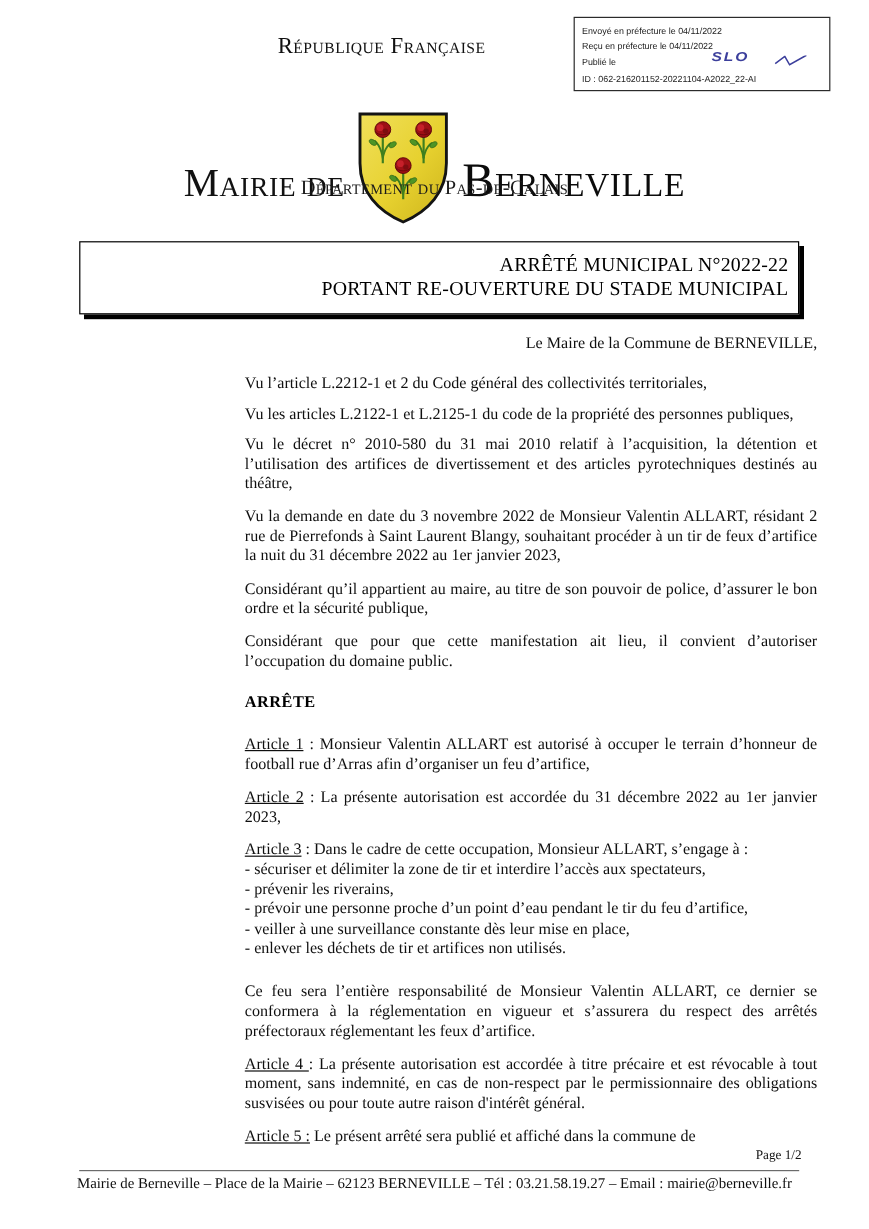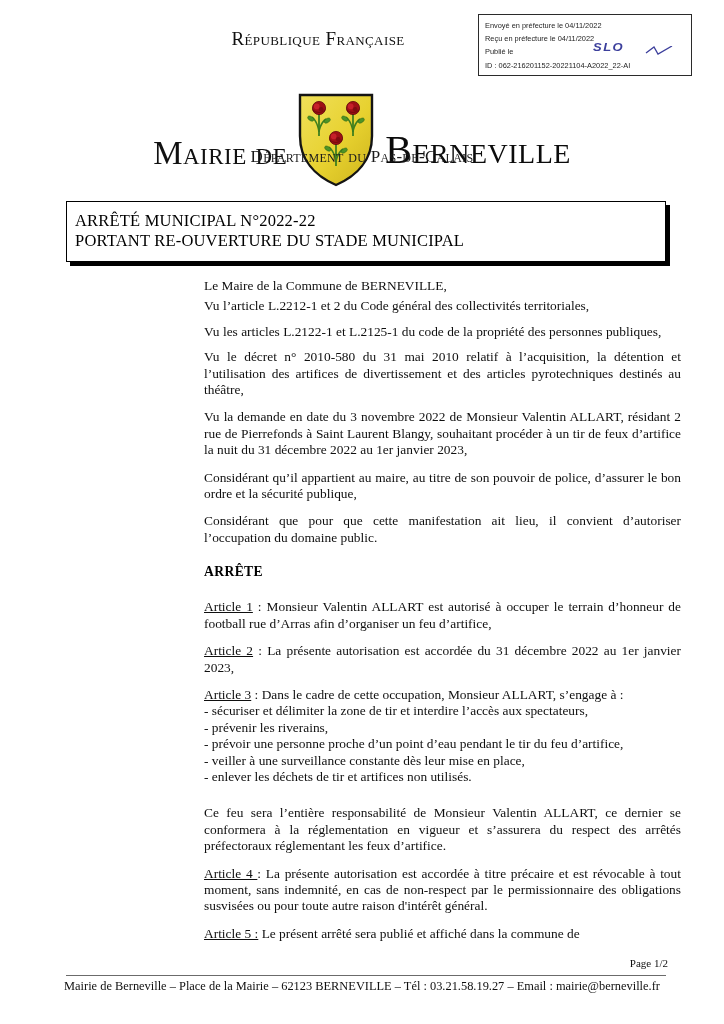--- a/index.html
+++ b/index.html
@@ -123,21 +123,21 @@
   .title-box {
     position: absolute;
     left: 66px;
     top: 201px;
     width: 600px;
     box-sizing: border-box;
     border: 1.2px solid #000;
     box-shadow: 4px 4px 0 0 #000;
     background: #fff;
     padding: 9px 8px 10px 8px;
-    text-align: left;
+    text-align: right;
   }
   .title-box .tl {
     font-size: 16.5px;
     line-height: 20px;
     letter-spacing: 0.2px;
     color: #000;
   }
 
   
   .body {
@@ -249,21 +249,21 @@
 
   <div class="dept-line">Département du Pas-de-Calais</div>
 
   <div class="title-box">
     <div class="tl">ARRÊTÉ MUNICIPAL N°2022-22</div>
     <div class="tl">PORTANT RE-OUVERTURE DU STADE MUNICIPAL</div>
   </div>
 
   <div class="body">
 
-    <p class="p nojust" style="margin-bottom:4px;">Le Maire de la Commune de BERNEVILLE,</p>
+    <p class="p nojust" style="margin-bottom:17px;text-align:right;">Le Maire de la Commune de BERNEVILLE,</p>
 
     <p class="p nojust tight">Vu l’article L.2212-1 et 2 du Code général des collectivités territoriales,</p>
     <p class="p nojust tight">Vu les articles L.2122-1 et L.2125-1 du code de la propriété des personnes publiques,</p>
     <p class="p">Vu le décret n° 2010-580 du 31 mai 2010 relatif à l’acquisition, la détention et l’utilisation des artifices de divertissement et des articles pyrotechniques destinés au théâtre,</p>
     <p class="p">Vu la demande en date du 3 novembre 2022 de Monsieur Valentin ALLART, résidant 2 rue de Pierrefonds à Saint Laurent Blangy, souhaitant procéder à un tir de feux d’artifice la nuit du 31 décembre 2022 au 1er janvier 2023,</p>
 
     <p class="p">Considérant qu’il appartient au maire, au titre de son pouvoir de police, d’assurer le bon ordre et la sécurité publique,</p>
     <p class="p">Considérant que pour que cette manifestation ait lieu, il convient d’autoriser l’occupation du domaine public.</p>
 
     <div class="arrete-head">ARRÊTE</div>

